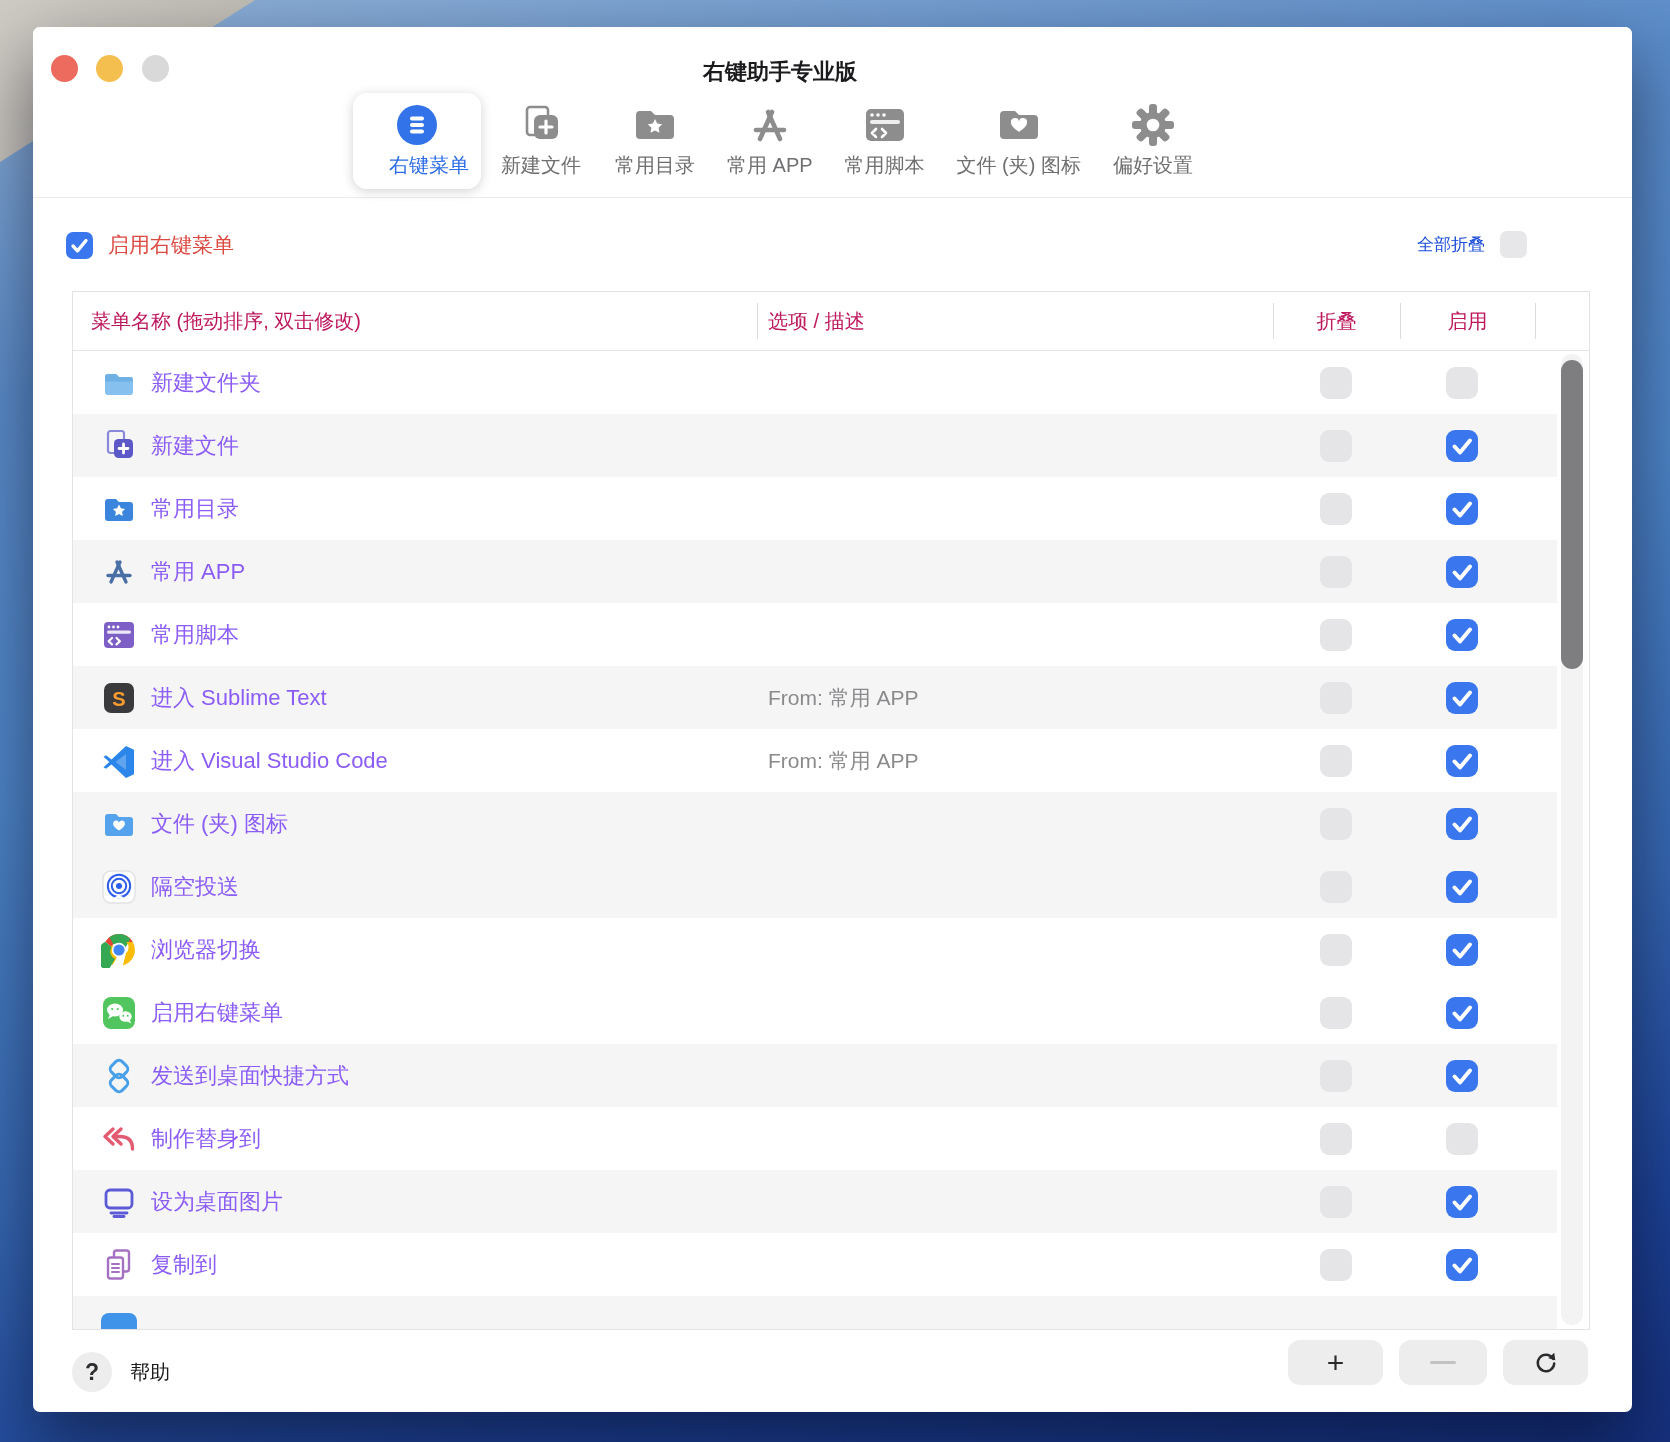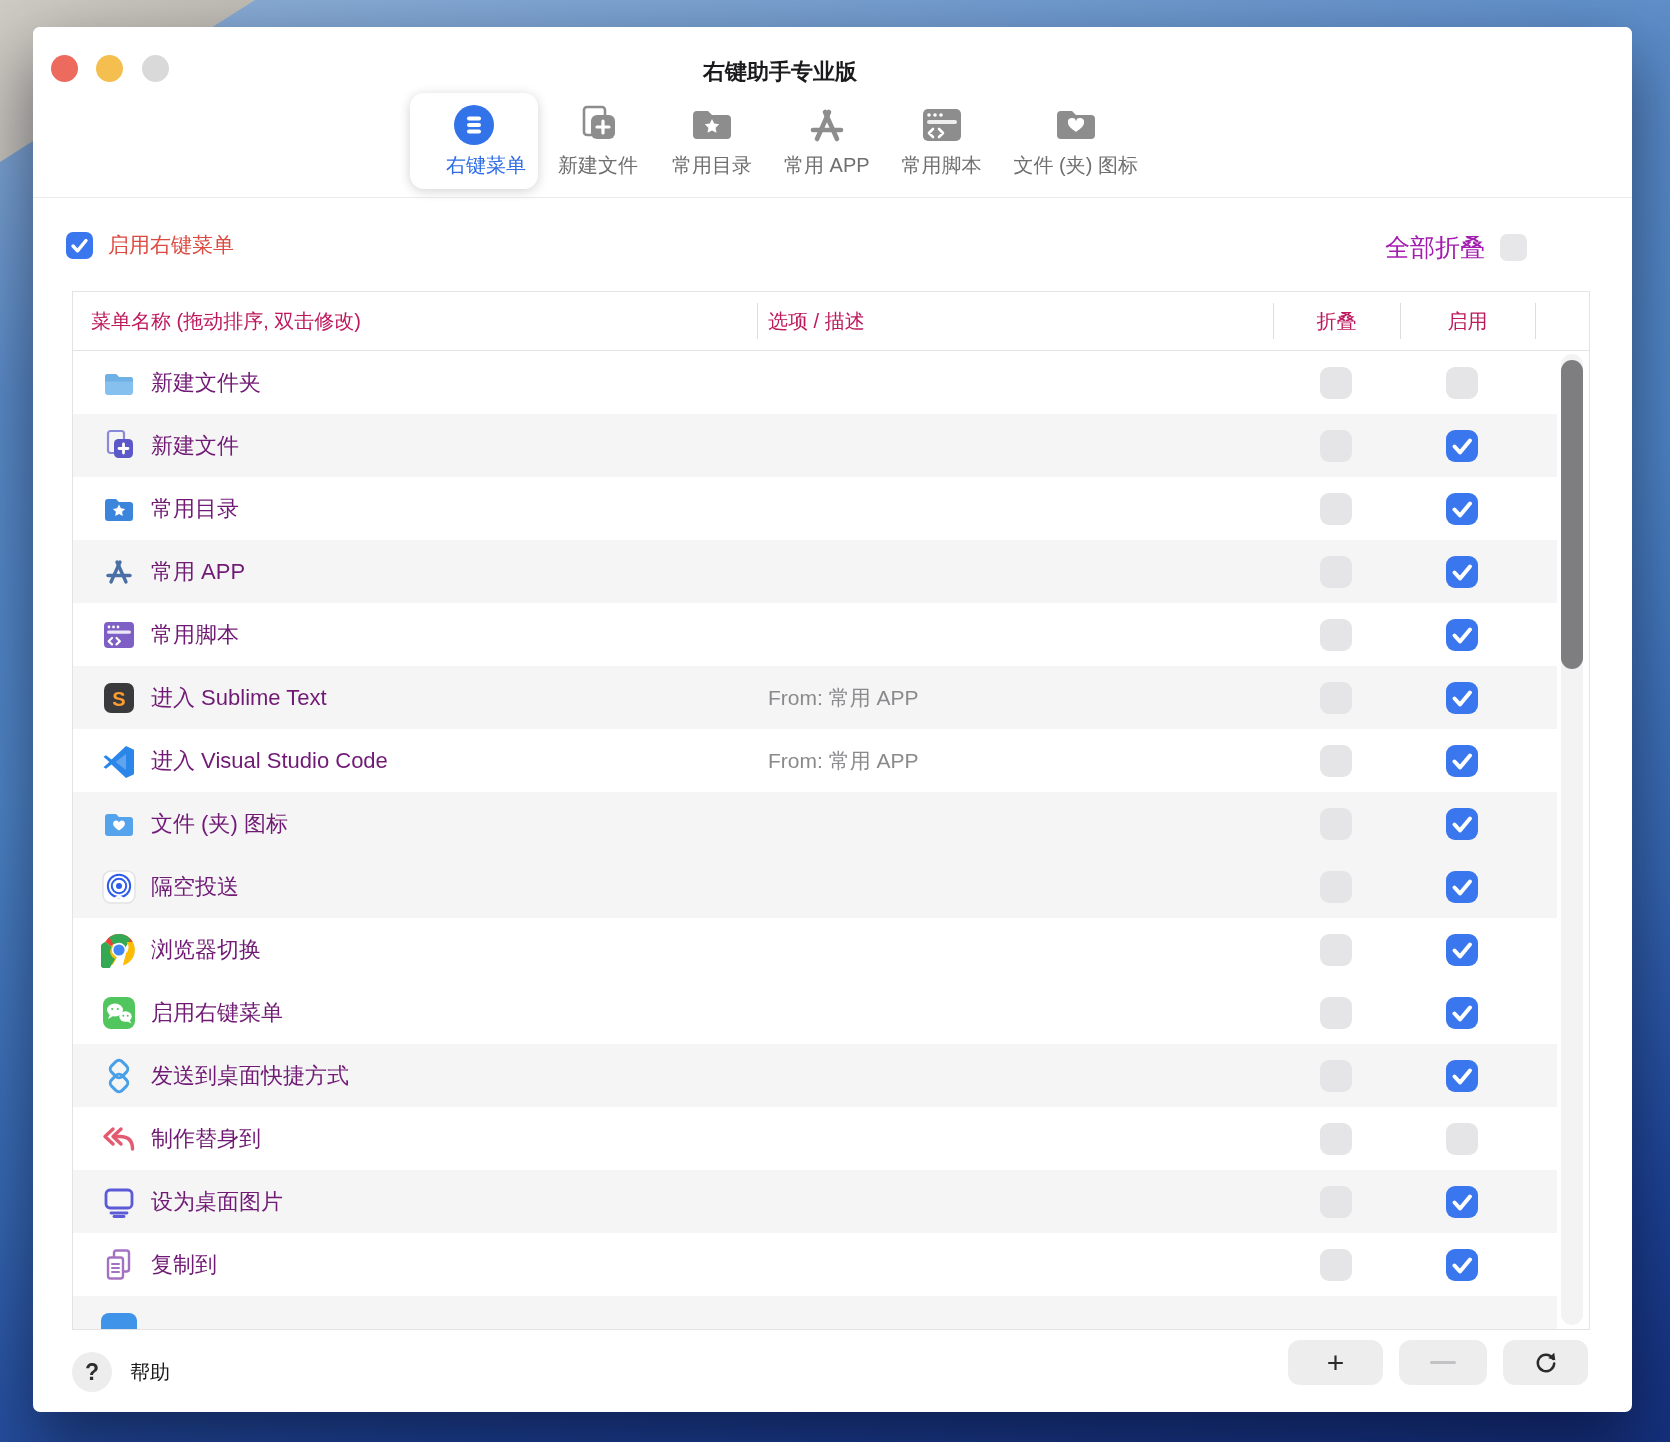--- a/index.html
+++ b/index.html
@@ -27,37 +27,37 @@
   .tb-item.selected .tb-label{color:#2d6ce5;margin-left:24px;}
 
   
   .cb{width:27px;height:27px;border-radius:7px;background:#e7e7e9;position:relative;}
   .cb svg{display:none;position:absolute;left:0;top:0;}
   .cb.checked{background:#3a76ee;}
   .cb.checked svg{display:block;}
   .enable-master{position:absolute;left:33px;top:204px;display:flex;align-items:center;gap:15px;}
   .enable-master .label{font-size:21px;font-weight:500;color:#dc4a41;}
   .collapse-all{position:absolute;right:105px;top:204px;display:flex;align-items:center;gap:15px;}
-  .collapse-all .label{font-size:25px;font-weight:500;color:#a21caf;}
+  .collapse-all .label{font-size:17px;font-weight:500;color:#1d4ed8;}
 
   
   .table{position:absolute;left:39px;top:264px;width:1518px;height:1039px;border:1px solid #e3e3e5;background:#fff;box-sizing:border-box;}
   .thead{position:relative;height:58px;border-bottom:1px solid #e4e4e6;}
   .th{position:absolute;top:0;height:58px;line-height:58px;font-size:20px;font-weight:500;color:#be185d;white-space:nowrap;}
   .th.name{left:18px;}
   .th.desc{left:695px;}
   .th.collapse{left:1200px;width:127px;text-align:center;}
   .th.enable{left:1327px;width:135px;text-align:center;}
   .vdiv{position:absolute;top:11px;width:1px;height:36px;background:#dcdcde;}
   .vdiv.d1{left:684px;}.vdiv.d2{left:1200px;}.vdiv.d3{left:1327px;}.vdiv.d4{left:1462px;}
   .tbody{position:relative;}
   .row{position:relative;height:63px;width:1484px;display:flex;align-items:center;padding-left:28px;box-sizing:border-box;background:#fff;}
   .row.alt{background:#f5f5f6;}
   .ricon{width:36px;height:36px;flex:0 0 36px;display:flex;align-items:center;justify-content:center;}
-  .rname{margin-left:14px;font-size:22px;color:#701a75;white-space:nowrap;}
+  .rname{margin-left:14px;font-size:22px;color:#8b5cf6;white-space:nowrap;}
   .rdesc{position:absolute;left:695px;font-size:21px;color:#8a8a8c;white-space:nowrap;}
   .row .cb{position:absolute;top:50%;transform:translateY(-50%);width:32px;height:32px;border-radius:9px;background:#e5e5e7;}
   .row .cb.checked{background:#3a76ee;}
   .row .cb.pos-collapse{left:1247px;}
   .row .cb.pos-enable{left:1373px;}
   .row.partial{height:33px;overflow:hidden;background:#f5f5f6;}
   .partial-icon{position:absolute;left:28px;top:17px;width:36px;height:16px;border-radius:8px 8px 0 0;background:#3f93e8;}
   .sb-track{position:absolute;left:1488px;top:62px;width:22px;height:971px;border-radius:11px;background:#f3f3f4;}
   .sb-thumb{position:absolute;left:1488px;top:68px;width:22px;height:309px;border-radius:11px;background:#7e7e80;}
 
@@ -143,20 +143,33 @@
         </div>
         <div class="tb-item">
           <span class="tb-icon">
             <svg width="48" height="48" viewBox="0 0 48 48">
                 <path d="M5 14q0-4 4-4h11l4 4h15q4 0 4 4v16q0 4-4 4H9q-4 0-4-4Z" fill="#8d8d8d"></path>
               <path d="M24 31c-5-3.6-8-6-8-9.4a4 4 0 0 1 8-1.2 4 4 0 0 1 8 1.2c0 3.4-3 5.8-8 9.4z" fill="#fff"></path>
               </svg>
           </span>
           <span class="tb-label">文件 (夹) 图标</span>
         </div>
+        <div class="tb-item">
+          <span class="tb-icon">
+            <svg width="48" height="48" viewBox="0 0 48 48" fill="#8d8d8d">
+              <rect x="20" y="3" width="8" height="42" rx="3"></rect>
+              <rect x="20" y="3" width="8" height="42" rx="3" transform="rotate(45 24 24)"></rect>
+              <rect x="20" y="3" width="8" height="42" rx="3" transform="rotate(90 24 24)"></rect>
+              <rect x="20" y="3" width="8" height="42" rx="3" transform="rotate(135 24 24)"></rect>
+              <circle cx="24" cy="24" r="13"></circle>
+                <circle cx="24" cy="24" r="6.3" fill="#fff"></circle>
+              </svg>
+          </span>
+          <span class="tb-label">偏好设置</span>
+        </div>
       </div>
     </div>
 
     <div class="enable-master">
       <div class="cb checked">
         <svg width="27" height="27" viewBox="0 0 27 27">
             <path d="M7 14l4.5 4.8L20 8.5" fill="none" stroke="#fff" stroke-width="3.4" stroke-linecap="round" stroke-linejoin="round"></path>
           </svg>
       </div>
       <span class="label">启用右键菜单</span>

